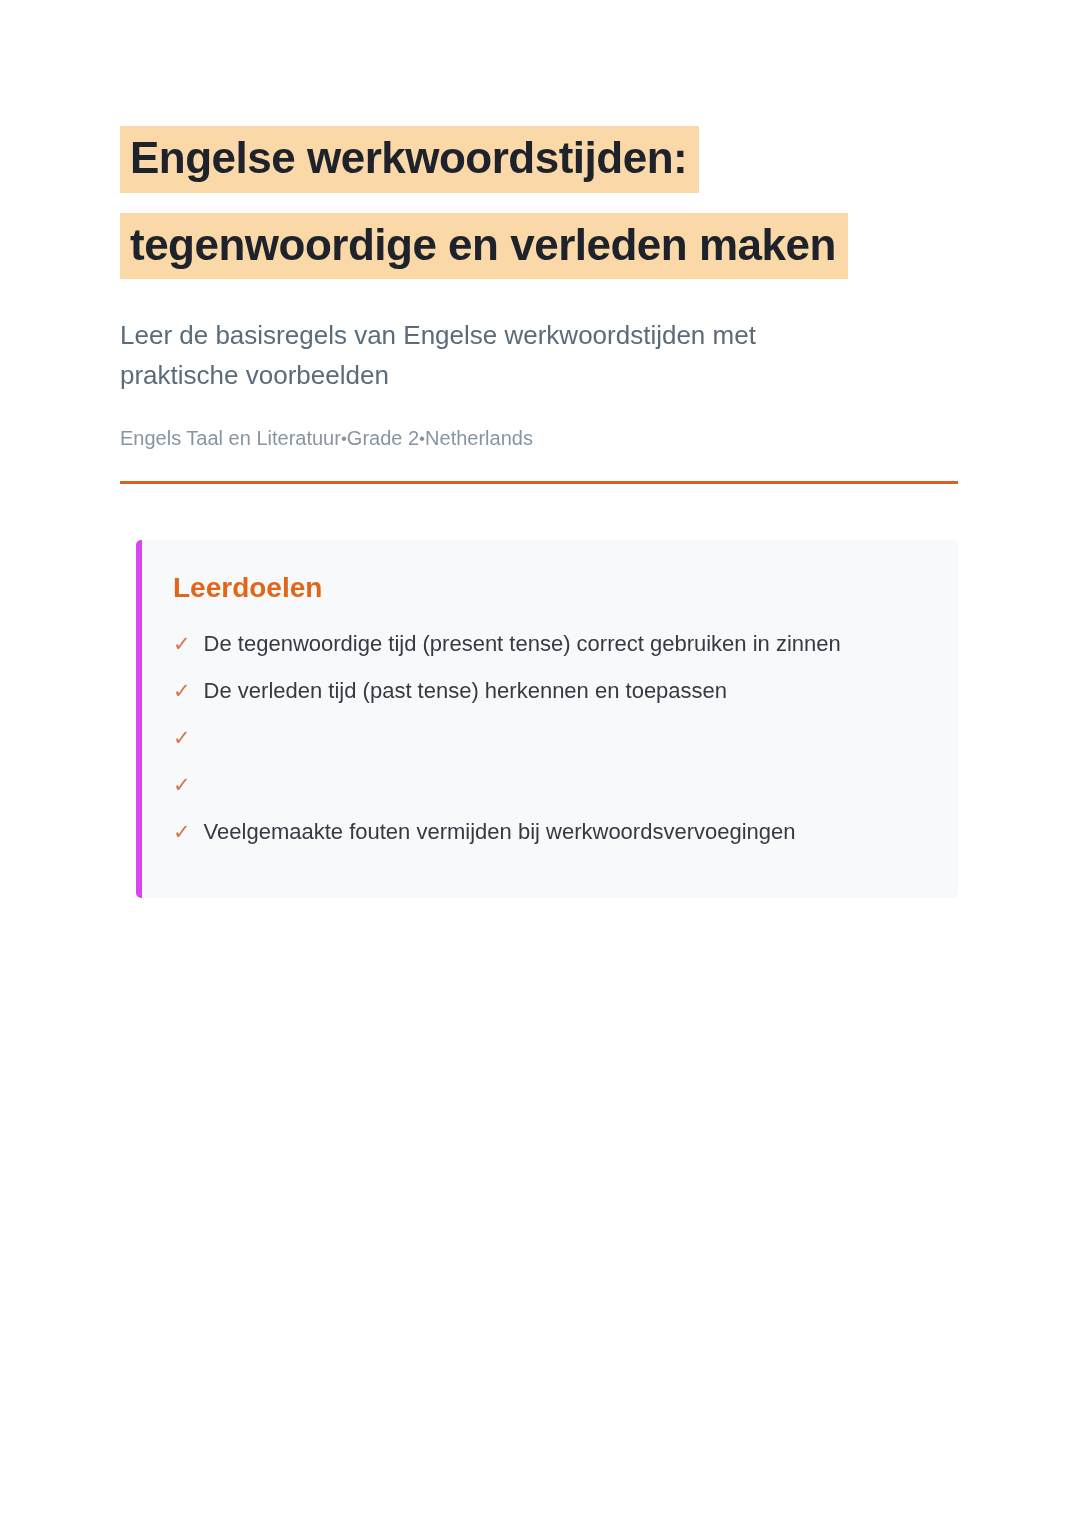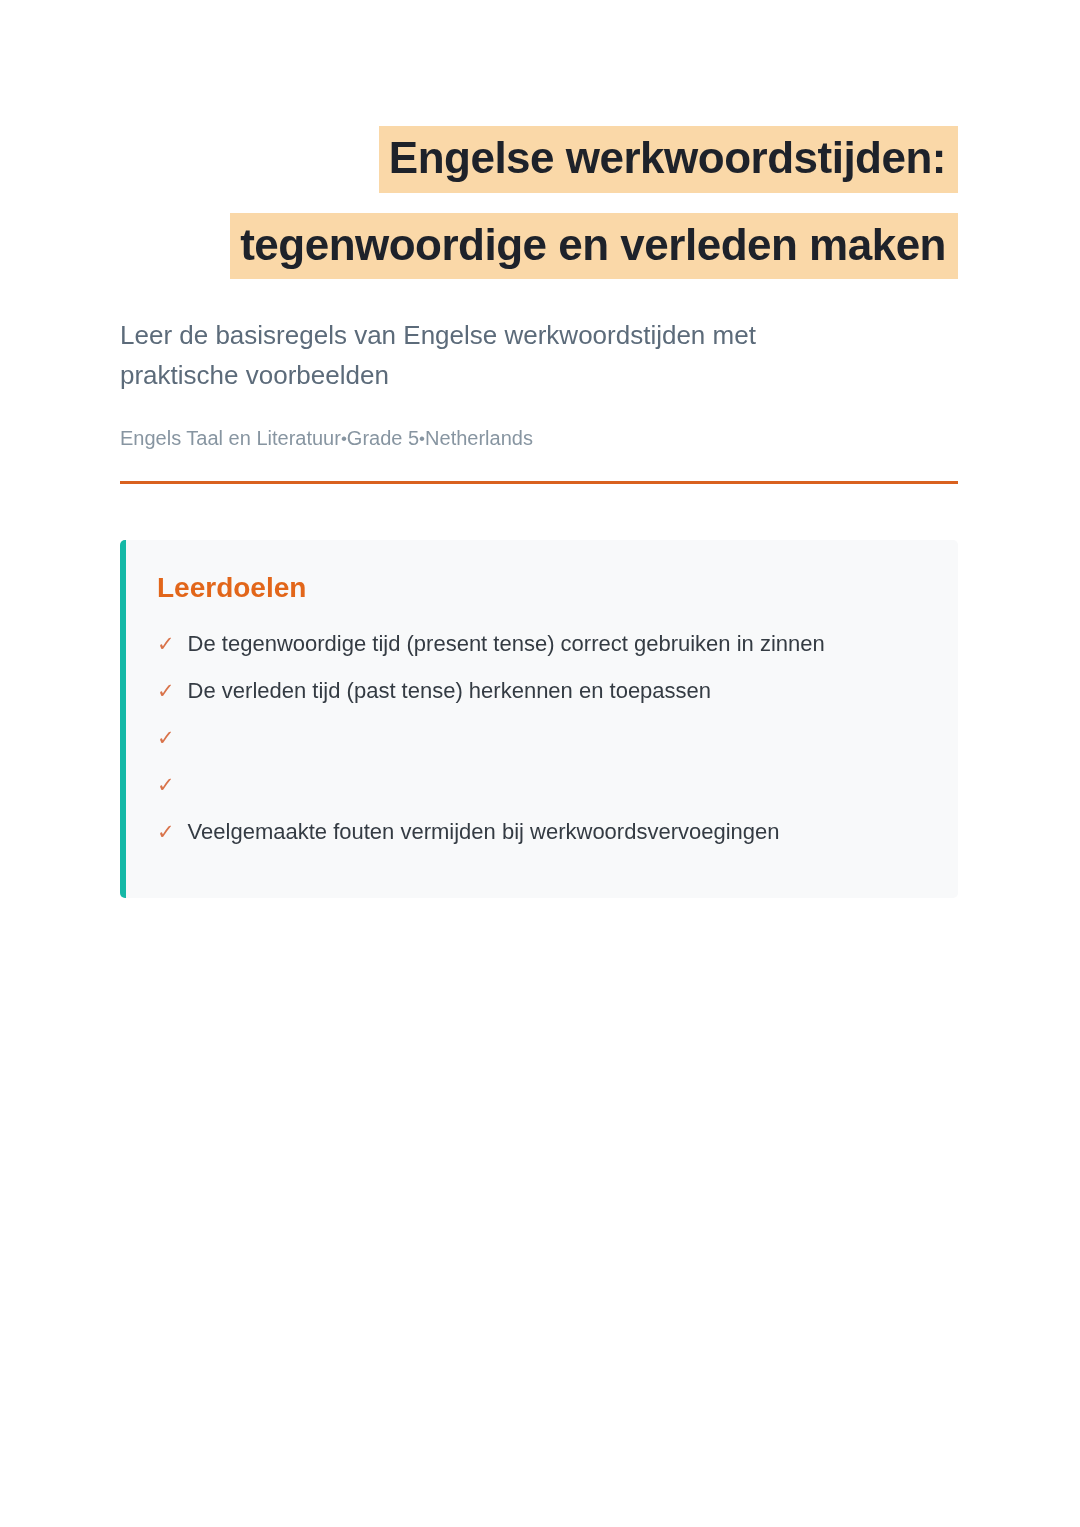--- a/index.html
+++ b/index.html
@@ -19,21 +19,21 @@
   }
 
   
   .title {
     font-size: 44px;
     font-weight: 700;
     color: #1e222a;
     letter-spacing: -0.5px;
     line-height: 1.15;
   }
-  .title-line { display: block; text-align: right; }
+  .title-line { display: block; }
   .title-line + .title-line { margin-top: 20px; }
   .title-highlight {
     display: inline-block;
     background: #fad8a8;
     padding: 7px 12px 9px 10px;
   }
 
   
   .subtitle {
     margin-top: 36px;
@@ -60,24 +60,25 @@
     height: 3px;
     width: 100%;
     background: #d9611f;
     border: none;
   }
 
   
   .objectives {
     margin-top: 56px;
     background: #f8f9fa;
-    border-left: 6px solid #14b8a6;
+    border-left: 6px solid #d946ef;
     border-radius: 5px;
     padding: 32px 40px 42px 31px;
     min-height: 358px;
+    margin-left: 16px;
   }
   .objectives-heading {
     font-size: 28px;
     font-weight: 700;
     color: #e2661a;
     margin-bottom: 25px;
   }
   .objectives-list {
     list-style: none;
   }
@@ -105,21 +106,21 @@
   <h1 class="title">
     <span class="title-line"><span class="title-highlight">Engelse werkwoordstijden:</span></span>
     <span class="title-line"><span class="title-highlight">tegenwoordige en verleden maken</span></span>
   </h1>
 
   <p class="subtitle">Leer de basisregels van Engelse werkwoordstijden met praktische voorbeelden</p>
 
   <div class="meta">
     <span>Engels Taal en Literatuur</span>
     <span class="sep">•</span>
-    <span>Grade 5</span>
+    <span>Grade 2</span>
     <span class="sep">•</span>
     <span>Netherlands</span>
   </div>
 
   <div class="divider"></div>
 
   <section class="objectives">
     <h2 class="objectives-heading">Leerdoelen</h2>
 
     <ul class="objectives-list">

